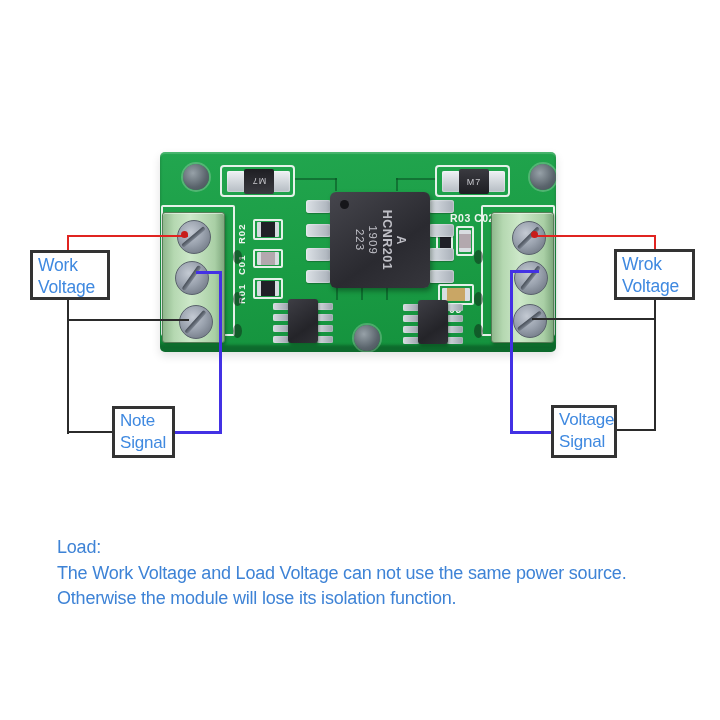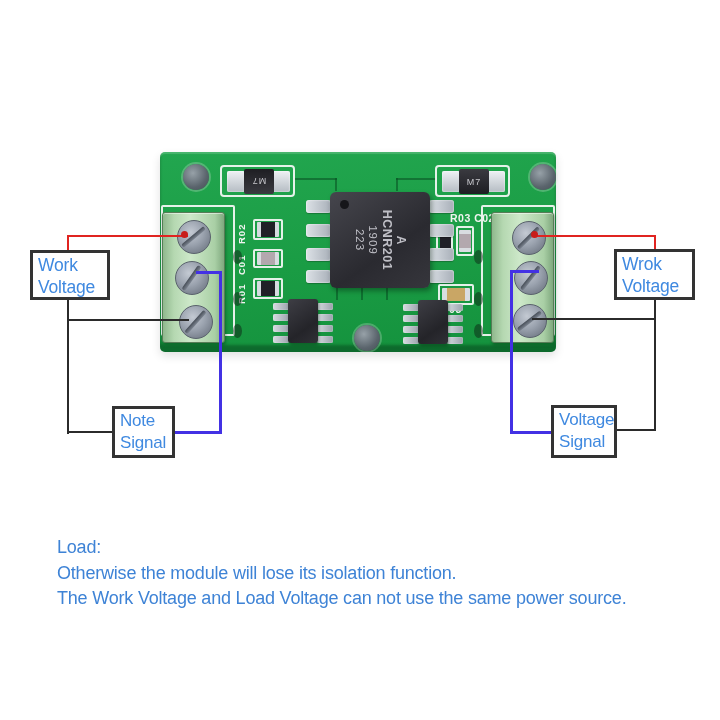--- a/index.html
+++ b/index.html
@@ -241,17 +241,17 @@
     <div>Note</div>
     <div>Signal</div>
   </div>
   <div class="callout" style="left:551px;top:405px;width:66px;height:53px;font-size:17px;">
     <div>Voltage</div>
     <div>Signal</div>
   </div>
 
   <div id="note">
     <div>Load:</div>
+    <div>The Work Voltage and Load Voltage can not use the same power source.</div>
     <div>Otherwise the module will lose its isolation function.</div>
-    <div>The Work Voltage and Load Voltage can not use the same power source.</div>
   </div>
 
 </div>
 
 </body></html>

